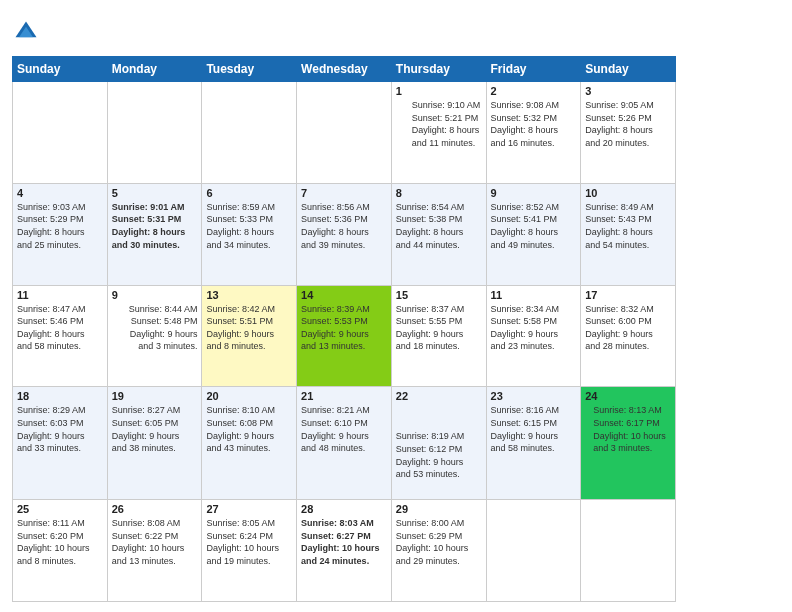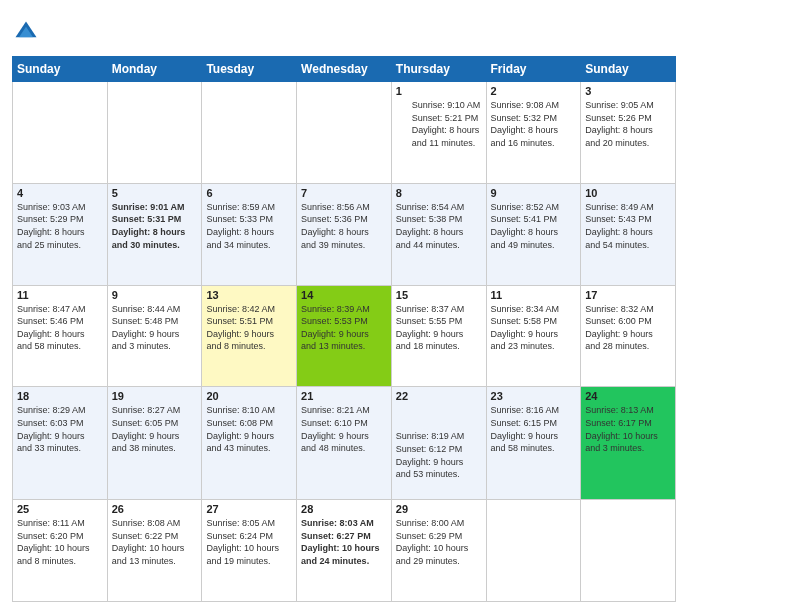--- a/index.html
+++ b/index.html
@@ -216,21 +216,21 @@
         <tr>
           <td style="background: rgb(255, 255, 255);">
             <span class="day-num">11</span>
             <div class="day-info" style="white-space: pre-line;">Sunrise: 8:47 AM
 Sunset: 5:46 PM
 Daylight: 8 hours
 and 58 minutes.</div>
           </td>
           <td style="background: rgb(255, 255, 255);">
             <span class="day-num">9</span>
-            <div class="day-info" style="white-space: pre-line;">Sunrise: 8:44 AM
+            <div class="day-info" style="white-space: pre-line; text-align: right;">Sunrise: 8:44 AM
 Sunset: 5:48 PM
 Daylight: 9 hours
 and 3 minutes.</div>
           </td>
           <td style="background: #fef9c3;">
             <span class="day-num">13</span>
             <div class="day-info" style="white-space: pre-line;">Sunrise: 8:42 AM
 Sunset: 5:51 PM
 Daylight: 9 hours
 and 8 minutes.</div>
@@ -302,21 +302,21 @@
           </td>
           <td style="background: rgb(238, 243, 251);">
             <span class="day-num">23</span>
             <div class="day-info" style="white-space: pre-line;">Sunrise: 8:16 AM
 Sunset: 6:15 PM
 Daylight: 9 hours
 and 58 minutes.</div>
           </td>
           <td style="background: #22c55e;">
             <span class="day-num">24</span>
-            <div class="day-info" style="white-space: pre-line;">Sunrise: 8:13 AM
+            <div class="day-info" style="white-space: pre-line; margin-left: 8px;">Sunrise: 8:13 AM
 Sunset: 6:17 PM
 Daylight: 10 hours
 and 3 minutes.</div>
           </td>
         </tr>
         <tr>
           <td style="background: rgb(255, 255, 255);">
             <span class="day-num">25</span>
             <div class="day-info" style="white-space: pre-line;">Sunrise: 8:11 AM
 Sunset: 6:20 PM

